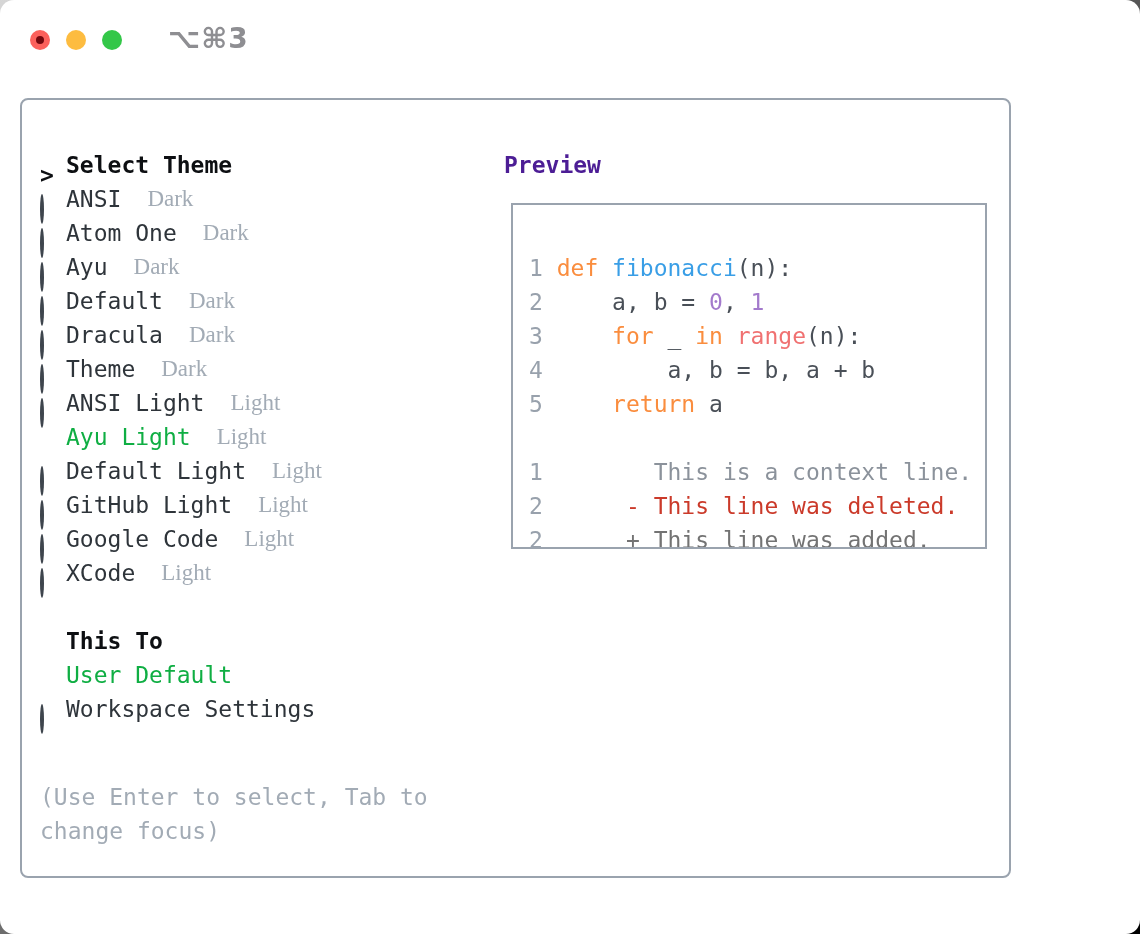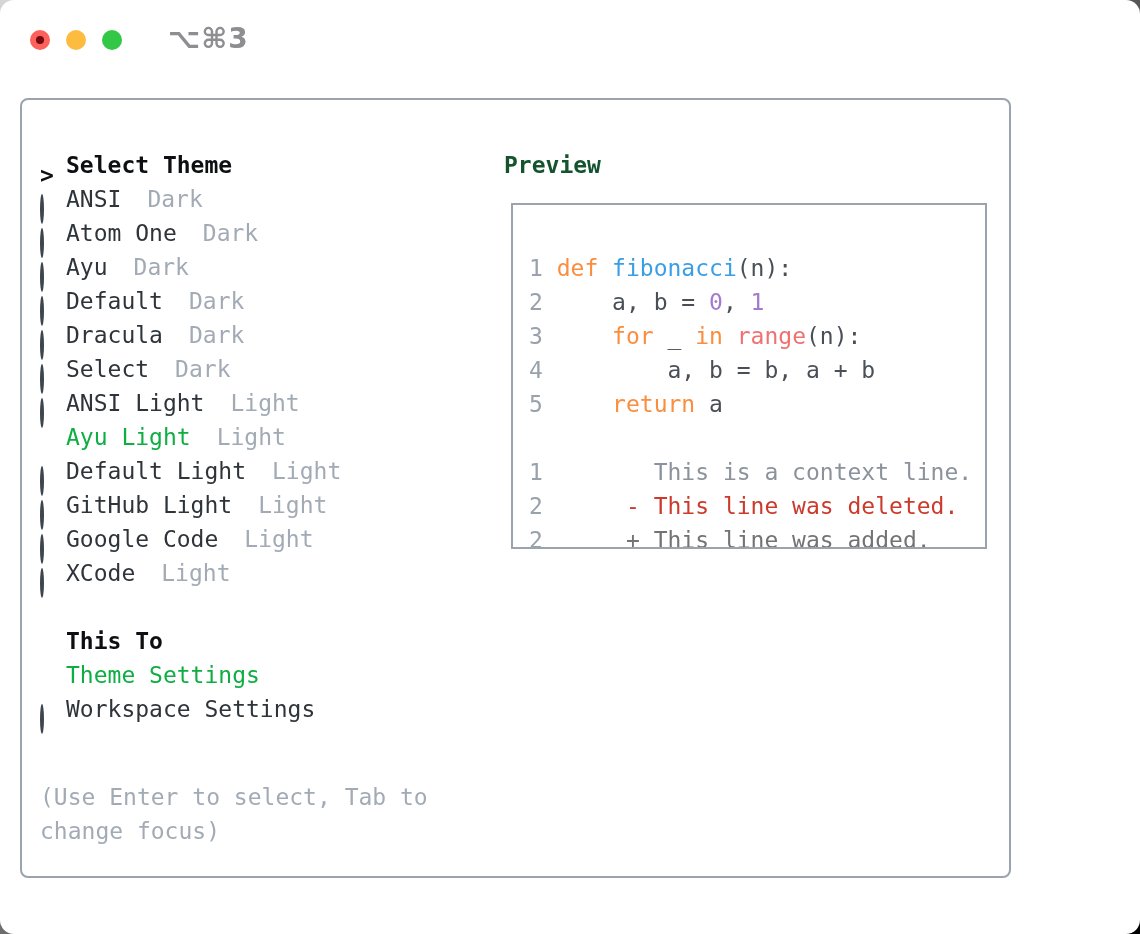--- a/index.html
+++ b/index.html
@@ -46,31 +46,31 @@
   .bullet{
     width:14px;height:14px;border-radius:50%;box-sizing:border-box;
     border:2px solid #3e454d;background:transparent;
   }
   .bullet.sel{border:none;background:#0fae43;}
   .caret{
     width:14px;text-align:center;font-weight:bold;color:#0d0f12;
     font-size:23px;line-height:14px;
   }
   .hdr-label{font-weight:bold;color:#0d0f12;}
-  .variant{color:#a2abb5;margin-left:14px;}
+  .variant{color:#a2abb5;margin-left:14px;font-family:Liberation Serif, serif;}
   .row.sel .name{color:#0fae43;}
   .apply-hdr{margin-top:34px;}
   .help{
     margin-top:54px;color:#a2abb5;font-size:23px;line-height:34px;
     width:430px;
   }
   
   .preview-title{
     position:absolute;left:482px;top:48px;height:34px;line-height:34px;
-    font-size:23px;font-weight:bold;color:#14532d;
+    font-size:23px;font-weight:bold;color:#4c1d95;
   }
   .preview-box{
     position:absolute;left:489px;top:103px;width:476px;height:346px;
     border:2px solid #9aa3ae;box-sizing:border-box;background:#fff;
     overflow:hidden;
   }
   .codepre{
     margin:46px 0 0 16px;font-size:23px;line-height:34px;white-space:pre;
     font-family:"DejaVu Sans Mono","Liberation Mono",monospace;
   }
@@ -128,21 +128,21 @@
     <span class="name">Default</span>
     <span class="variant">Dark</span>
   </div>
           <div class="row">
     <span class="slot"><span class="bullet"></span></span>
     <span class="name">Dracula</span>
     <span class="variant">Dark</span>
   </div>
           <div class="row">
     <span class="slot"><span class="bullet"></span></span>
-    <span class="name">Select</span>
+    <span class="name">Theme</span>
     <span class="variant">Dark</span>
   </div>
           <div class="row">
     <span class="slot"><span class="bullet"></span></span>
     <span class="name">ANSI Light</span>
     <span class="variant">Light</span>
   </div>
           <div class="row sel">
     <span class="slot"><span class="bullet sel"></span></span>
     <span class="name">Ayu Light</span>
@@ -171,21 +171,21 @@
         </div>
 
       <div class="row apply-hdr">
         <span class="slot"></span>
         <span class="hdr-label">This To</span>
       </div>
 
       <div id="apply-list">
           <div class="row sel">
     <span class="slot"><span class="bullet sel"></span></span>
-    <span class="name">Theme Settings</span>
+    <span class="name">User Default</span>
 
   </div>
           <div class="row">
     <span class="slot"><span class="bullet"></span></span>
     <span class="name">Workspace Settings</span>
 
   </div>
         </div>
 
       <div class="help">(Use Enter to select, Tab to change focus)</div>

